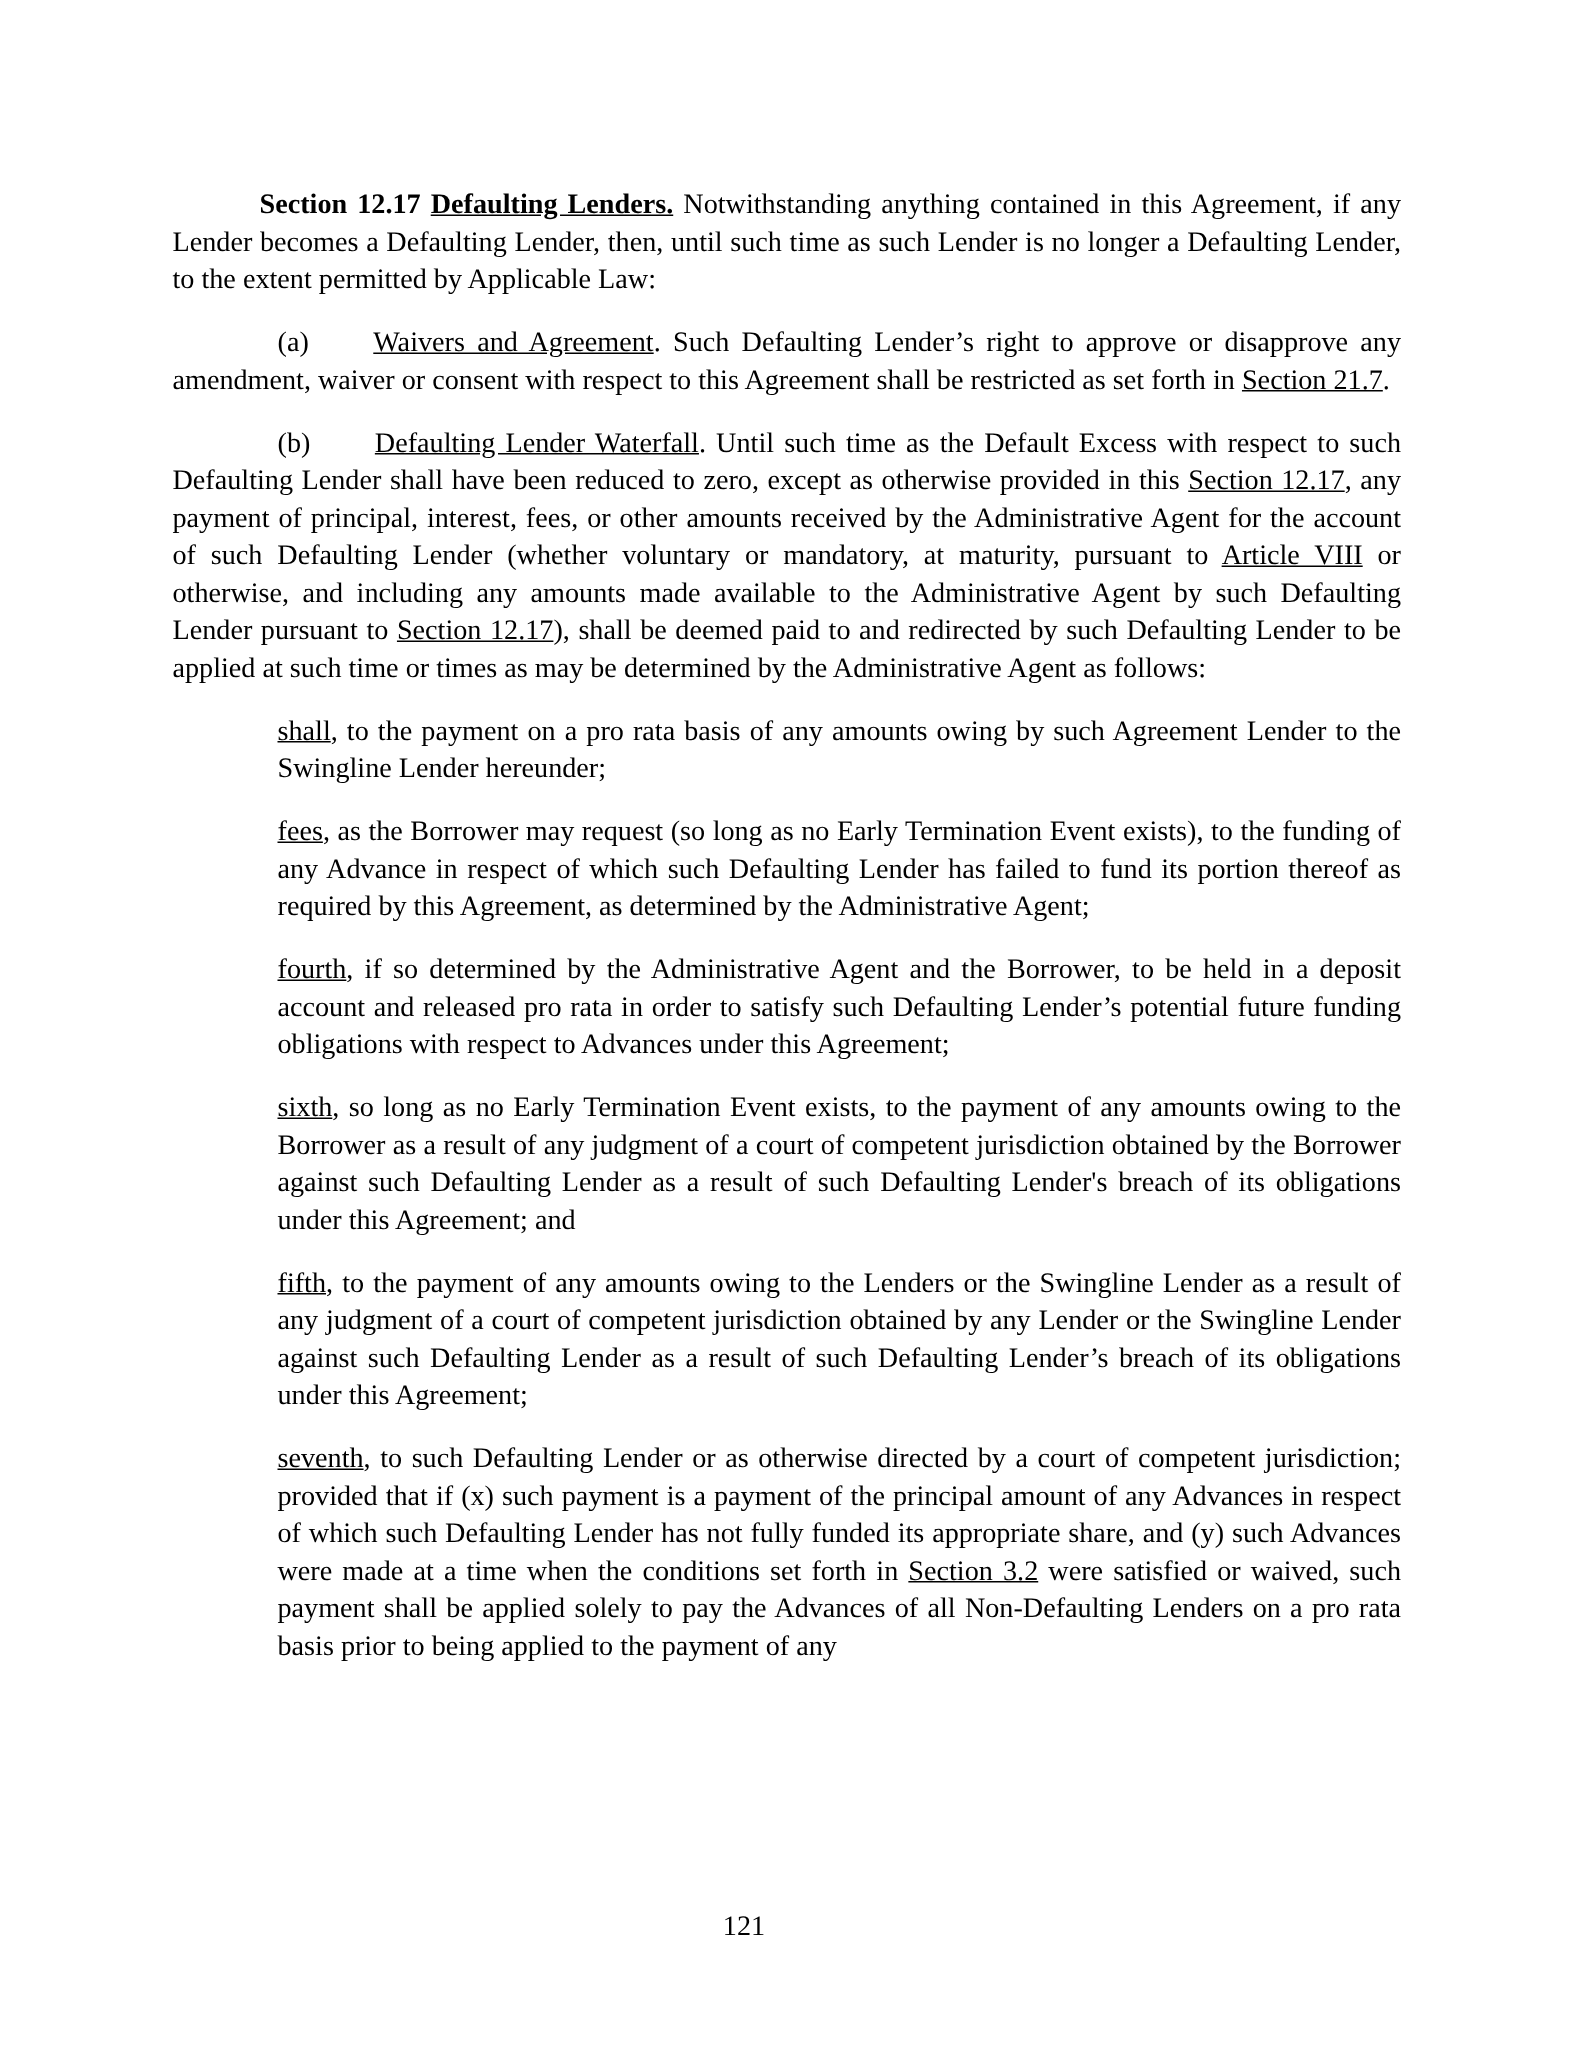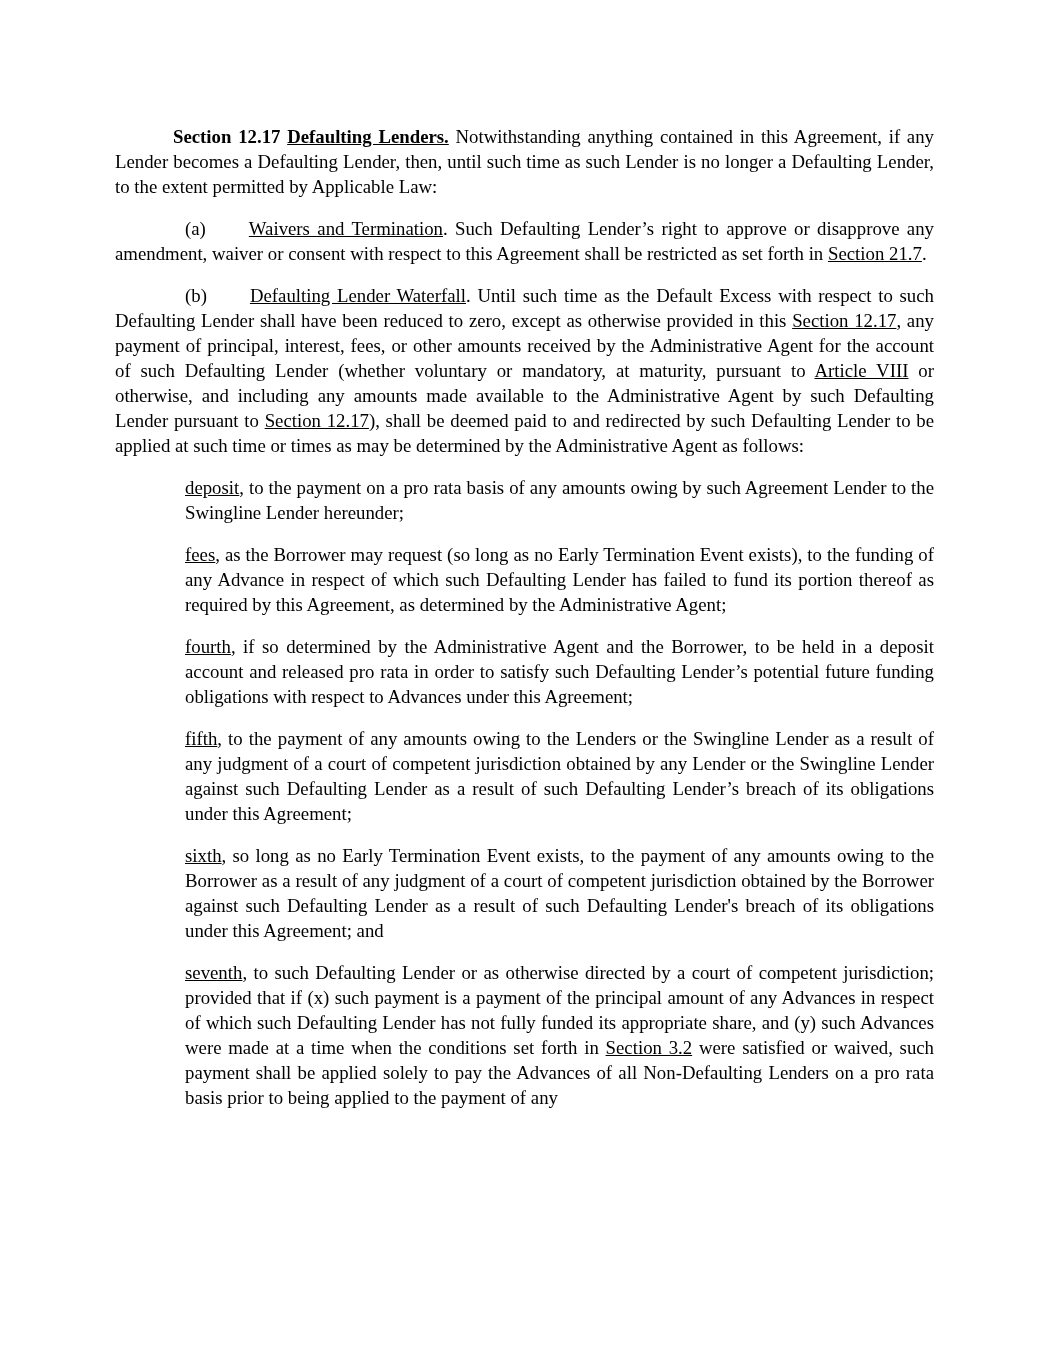--- a/index.html
+++ b/index.html
@@ -47,22 +47,25 @@
     font-size: 18.8px;
     line-height: 25px;
   }
 </style>
 </head>
 <body>
 
 <div class="page">
   <div class="doc-body">
       <p class="body-indent-sm"><span class="b">Section 12.17 </span><span class="b u">Defaulting Lenders.</span><span class="">  Notwithstanding anything contained in this Agreement, if any Lender becomes a Defaulting Lender, then, until such time as such Lender is no longer a Defaulting Lender, to the extent permitted by Applicable Law:</span></p>
-      <p class="body-indent"><span class="">(a)</span><span class="tab"></span><span class="u">Waivers and Termination</span><span class="">.  Such Defaulting Lender’s right to approve or disapprove any amendment, waiver or consent with respect to this Agreement shall be restricted as set forth in </span><span class="u">Section 21.7</span><span class="">.</span></p>
+      <p class="body-indent"><span class="">(a)</span><span class="tab"></span><span class="u">Waivers and Agreement</span><span class="">.  Such Defaulting Lender’s right to approve or disapprove any amendment, waiver or consent with respect to this Agreement shall be restricted as set forth in </span><span class="u">Section 21.7</span><span class="">.</span></p>
       <p class="body-indent"><span class="">(b)</span><span class="tab"></span><span class="u">Defaulting Lender Waterfall</span><span class="">.  Until such time as the Default Excess with respect to such Defaulting Lender shall have been reduced to zero, except as otherwise provided in this </span><span class="u">Section 12.17</span><span class="">, any payment of principal, interest, fees, or other amounts received by the Administrative Agent for the account of such Defaulting Lender (whether voluntary or mandatory, at maturity, pursuant to </span><span class="u">Article VIII</span><span class=""> or otherwise, and including any amounts made available to the Administrative Agent by such Defaulting Lender pursuant to </span><span class="u">Section 12.17</span><span class="">), shall be deemed paid to and redirected by such Defaulting Lender to be applied at such time or times as may be determined by the Administrative Agent as follows:</span></p>
-      <p class="hang"><span class="u">deposit</span><span class="">, to the payment on a pro rata basis of any amounts owing by such Agreement Lender to the Swingline Lender hereunder;</span></p>
+      <p class="hang"><span class="u">shall</span><span class="">, to the payment on a pro rata basis of any amounts owing by such Agreement Lender to the Swingline Lender hereunder;</span></p>
       <p class="hang"><span class="u">fees</span><span class="">, as the Borrower may request (so long as no Early Termination Event exists), to the funding of any Advance in respect of which such Defaulting Lender has failed to fund its portion thereof as required by this Agreement, as determined by the Administrative Agent;</span></p>
       <p class="hang"><span class="u">fourth</span><span class="">, if so determined by the Administrative Agent and the Borrower, to be held in a deposit account and released pro rata in order to satisfy such Defaulting Lender’s potential future funding obligations with respect to Advances under this Agreement;</span></p>
+      <p class="hang"><span class="u">sixth</span><span class="">, so long as no Early Termination Event exists, to the payment of any amounts owing to the Borrower as a result of any judgment of a court of competent jurisdiction obtained by the Borrower against such Defaulting Lender as a result of such Defaulting Lender's breach of its obligations under this Agreement; and</span></p>
       <p class="hang"><span class="u">fifth</span><span class="">, to the payment of any amounts owing to the Lenders or the Swingline Lender as a result of any judgment of a court of competent jurisdiction obtained by any Lender or the Swingline Lender against such Defaulting Lender as a result of such Defaulting Lender’s breach of its obligations under this Agreement;</span></p>
-      <p class="hang"><span class="u">sixth</span><span class="">, so long as no Early Termination Event exists, to the payment of any amounts owing to the Borrower as a result of any judgment of a court of competent jurisdiction obtained by the Borrower against such Defaulting Lender as a result of such Defaulting Lender's breach of its obligations under this Agreement; and</span></p>
       <p class="hang"><span class="u">seventh</span><span class="">, to such Defaulting Lender or as otherwise directed by a court of competent jurisdiction; provided that if (x) such payment is a payment of the principal amount of any Advances in respect of which such Defaulting Lender has not fully funded its appropriate share, and (y) such Advances were made at a time when the conditions set forth in </span><span class="u">Section 3.2</span><span class=""> were satisfied or waived, such payment shall be applied solely to pay the Advances of all Non-Defaulting Lenders on a pro rata basis prior to being applied to the payment of any</span></p>
     </div>
+  <div class="page-footer">
+    <span>121</span>
+  </div>
 </div>
 
 </body></html>

